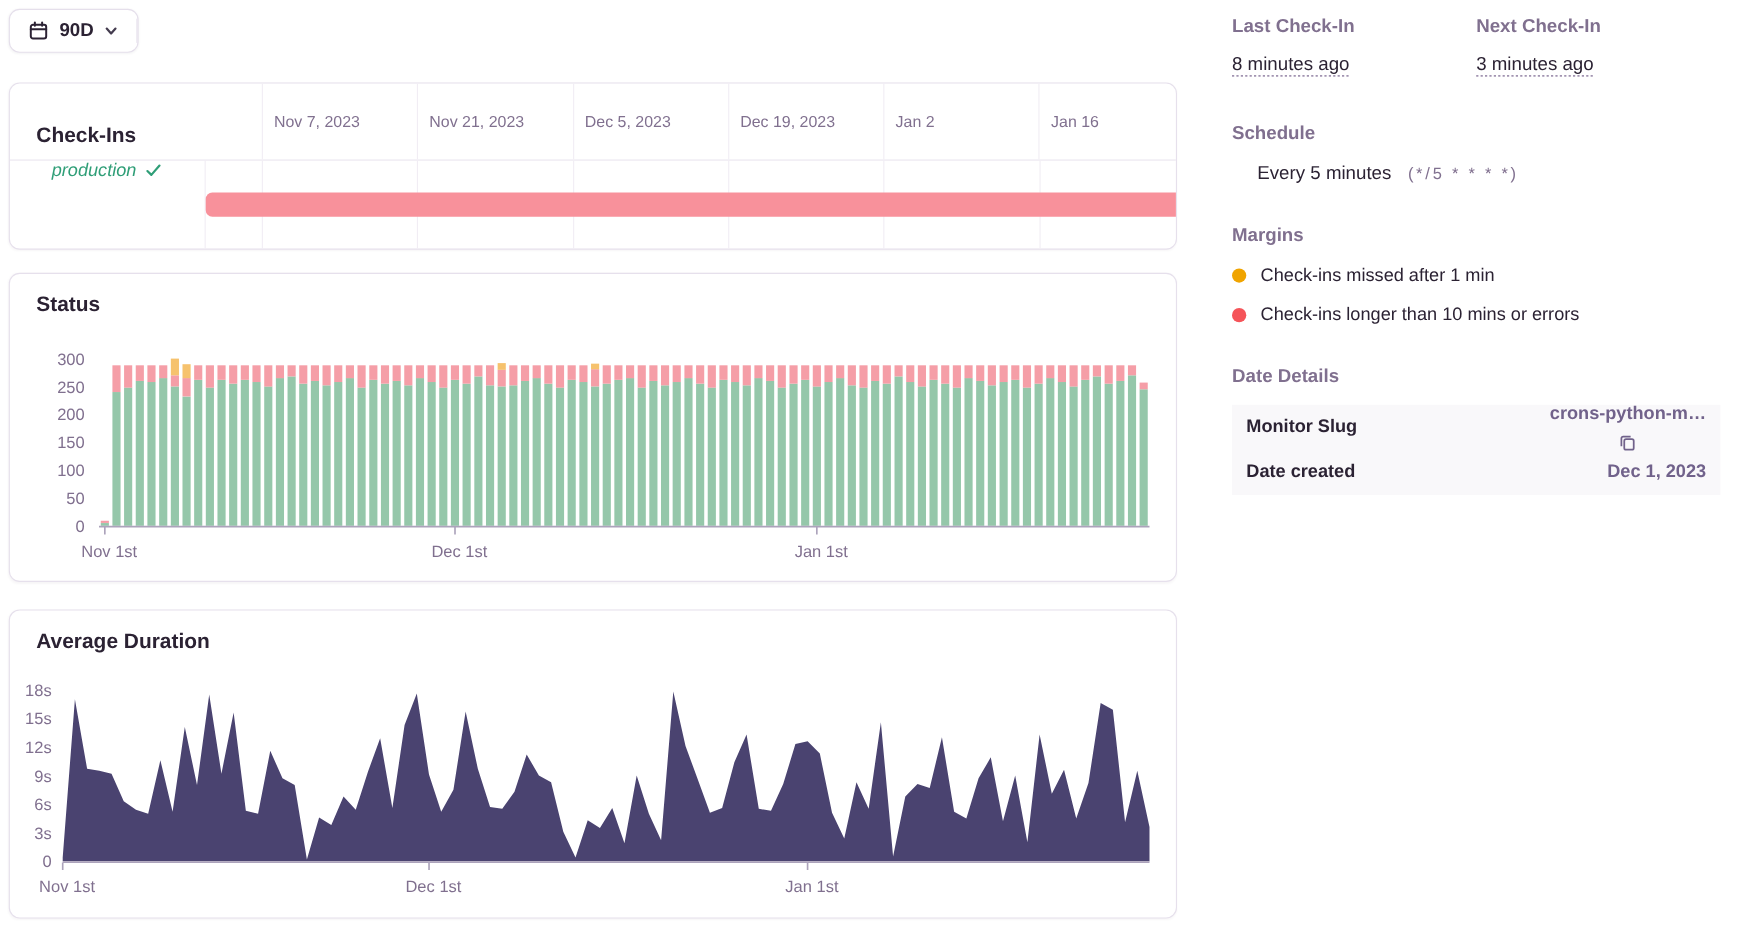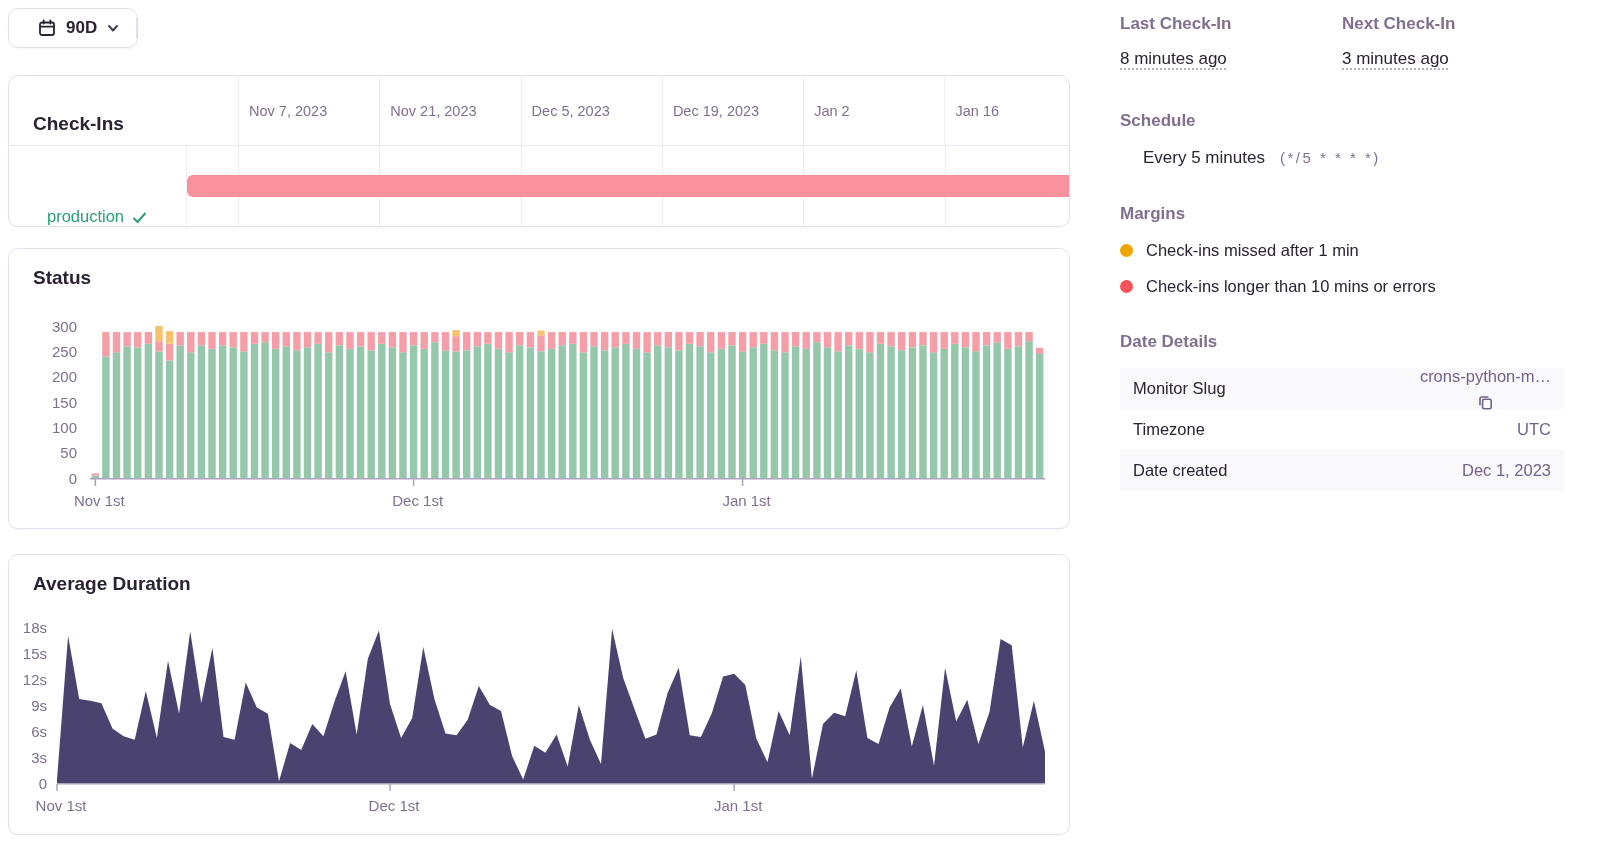--- a/index.html
+++ b/index.html
@@ -2,21 +2,21 @@
 <html><head>
 <meta charset="utf-8">
 <style>
   * { margin:0; padding:0; box-sizing:border-box; }
   html,body { width:1600px; height:853px; background:#ffffff; overflow:hidden;
               font-family:"Liberation Sans", sans-serif; color:#2b2233; }
 
   
   .filter-bar { position:absolute; left:8px; top:8px; height:40px; display:inline-flex;
                 align-items:stretch; background:#fff; border:1px solid #e5dfeb; border-radius:10px;
-                box-shadow:0 1px 2px rgba(43,34,51,.05);padding-left:12px; }
+                box-shadow:0 1px 2px rgba(43,34,51,.05); }
   .filter-btn { display:flex; align-items:center; gap:9px; padding:0 16px; cursor:pointer;
                 font-size:17px; font-weight:700; color:#2b2233; background:transparent; border:none;
                 font-family:inherit; }
   .filter-divider { width:1px; background:#e5dfeb; margin:8px 0; }
 
   
   .panel { position:absolute; left:8px; width:1062px; background:#fff;
            border:1px solid #e6e0ec; border-radius:10px; box-shadow:0 1px 2px rgba(43,34,51,.04); }
   #checkins-panel { top:75px;  height:152px; }
   #status-panel   { top:248px; height:281px; }
@@ -27,22 +27,22 @@
   .ci-header { position:absolute; left:0; top:0; right:0; height:70px; display:flex;
                border-bottom:1px solid #eae5ef; }
   .ci-title-cell { flex:0 0 229px; display:flex; align-items:center; padding-left:24px; }
   .ci-title-cell .panel-title { position:static;margin-top:26px; }
   .ci-date-cell { flex:0 0 141.3px; border-left:1px solid #f1edf4; display:flex; align-items:center;
                   padding-left:10px; font-size:14.5px; color:#80708f; }
   .ci-date-cell:last-child { flex:1 1 auto; }
   .ci-body { position:absolute; left:0; top:70px; right:0; bottom:0; }
   .ci-gridline { position:absolute; top:0; bottom:0; width:1px; background:#f1edf4; }
   .ci-env-label { position:absolute; left:0; top:0; width:177px; height:100%; display:flex;
-                  align-items:flex-end; justify-content:center; gap:7px;
-                  font-size:16.5px; color:#2f9e77; }
+                  align-items:flex-start; justify-content:center; gap:7px;
+                  font-size:16.5px; color:#2f9e77;font-style:italic; }
   .ci-bar { position:absolute; left:178px; right:0; top:29px; height:22px;
             border-radius:6px 0 0 6px; cursor:pointer; }
 
   .chart-svg { position:absolute; left:0; top:0; width:1060px; height:279px; }
   .axis-label { fill:#80708f; font-size:15px; font-family:"Liberation Sans", sans-serif; }
   .axis-line  { stroke:#aca3bb; stroke-width:1.5; }
 
   
   .sidebar { position:absolute; left:1120px; top:14px; width:444px; }
   .side-heading { font-size:17px; font-weight:700; color:#80708f; }
@@ -53,21 +53,21 @@
   .checkin-cols .side-value { margin-top:15px; display:inline-block; }
   .schedule-heading { margin-top:42px; }
   .schedule-row { margin-top:17px; display:flex; align-items:baseline; gap:15px;margin-left:23px; }
   .sched-main { font-size:17px; color:#2b2233; }
   .sched-cron { font-size:15px; color:#80708f; letter-spacing:2.5px; white-space:nowrap; }
   .margins-heading { margin-top:36px; }
   .legend-item { display:flex; align-items:center; gap:13px; margin-top:17px;
                  font-size:16.5px; color:#2b2233; }
   .legend-dot { width:13px; height:13px; border-radius:50%; flex:0 0 auto; }
   .cron-heading { margin-top:36px; }
-  .cron-table { margin-top:16px; }
+  .cron-table { margin-top:16px;font-weight:bold; }
   .cron-row { display:flex; align-items:center; justify-content:space-between; height:41px;
               padding:0 13px; font-size:16.5px; }
   .cron-row.striped { background:#f9f8fa; }
   .cron-row .k { color:#2b2233; }
   .cron-row .v { color:#71628b; display:flex; align-items:center; gap:8px;flex-direction:column; }
   .copy-btn { background:none; border:none; cursor:pointer; display:flex; padding:0; }
 
   svg.icon { display:block; }
 </style>
 </head>
@@ -379,22 +379,18 @@
       <span class="v">
         <span>crons-python-m…</span>
         <button class="copy-btn">
           <svg class="icon" width="17" height="17" viewBox="0 0 17 17" fill="none" stroke="#71628b" stroke-width="1.6" stroke-linejoin="round">
             <rect x="5.6" y="5.2" width="8.6" height="9.6" rx="1.6"></rect>
             <path d="M11.4,3 L4.6,3 C3.7,3 3,3.7 3,4.6 L3,11.6"></path>
           </svg>
         </button>
       </span>
     </div>
-    <div class="cron-row">
-      <span class="k">Timezone</span>
-      <span class="v">UTC</span>
-    </div>
     <div class="cron-row striped">
       <span class="k">Date created</span>
       <span class="v">Dec 1, 2023</span>
     </div>
   </div>
 </div>
 
 </body></html>

